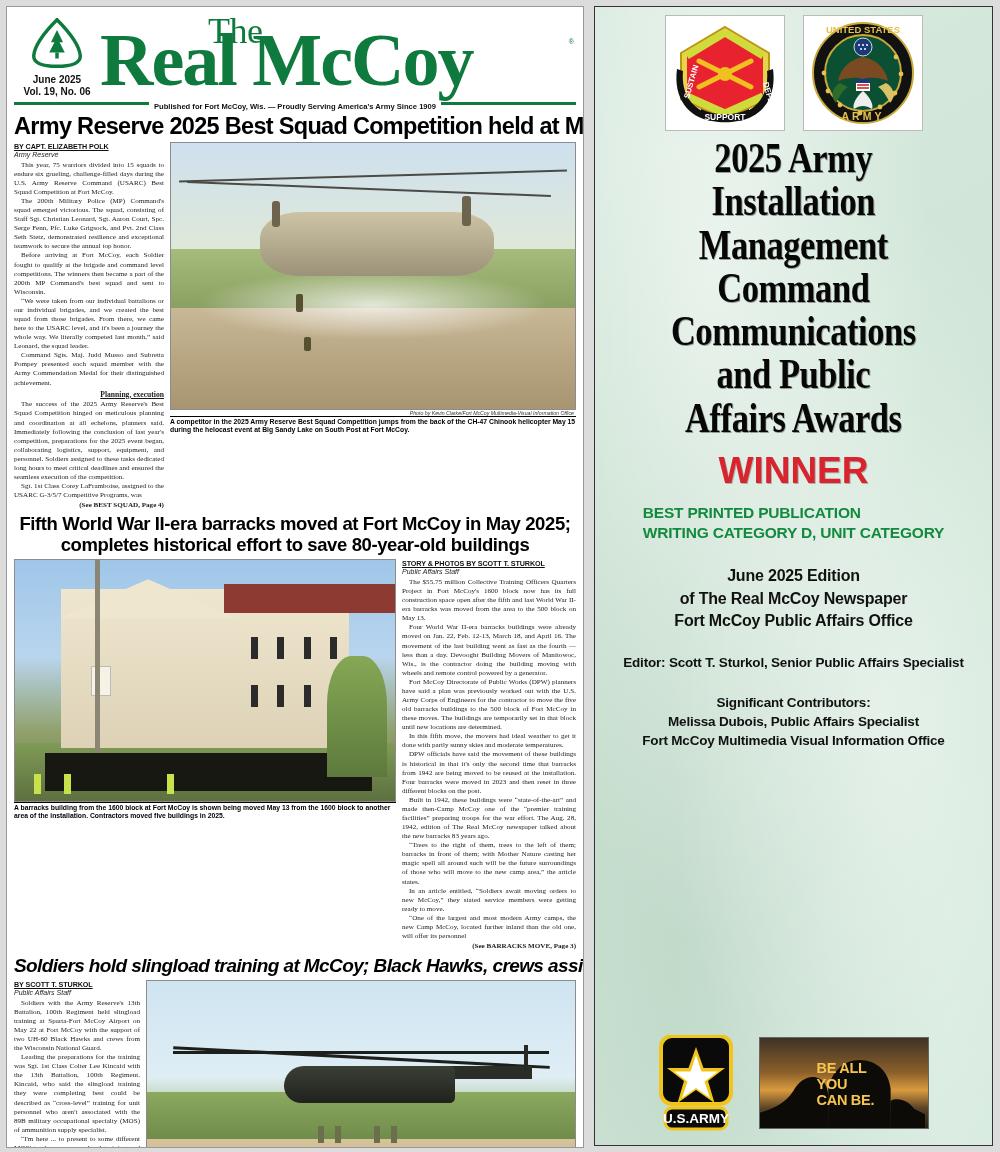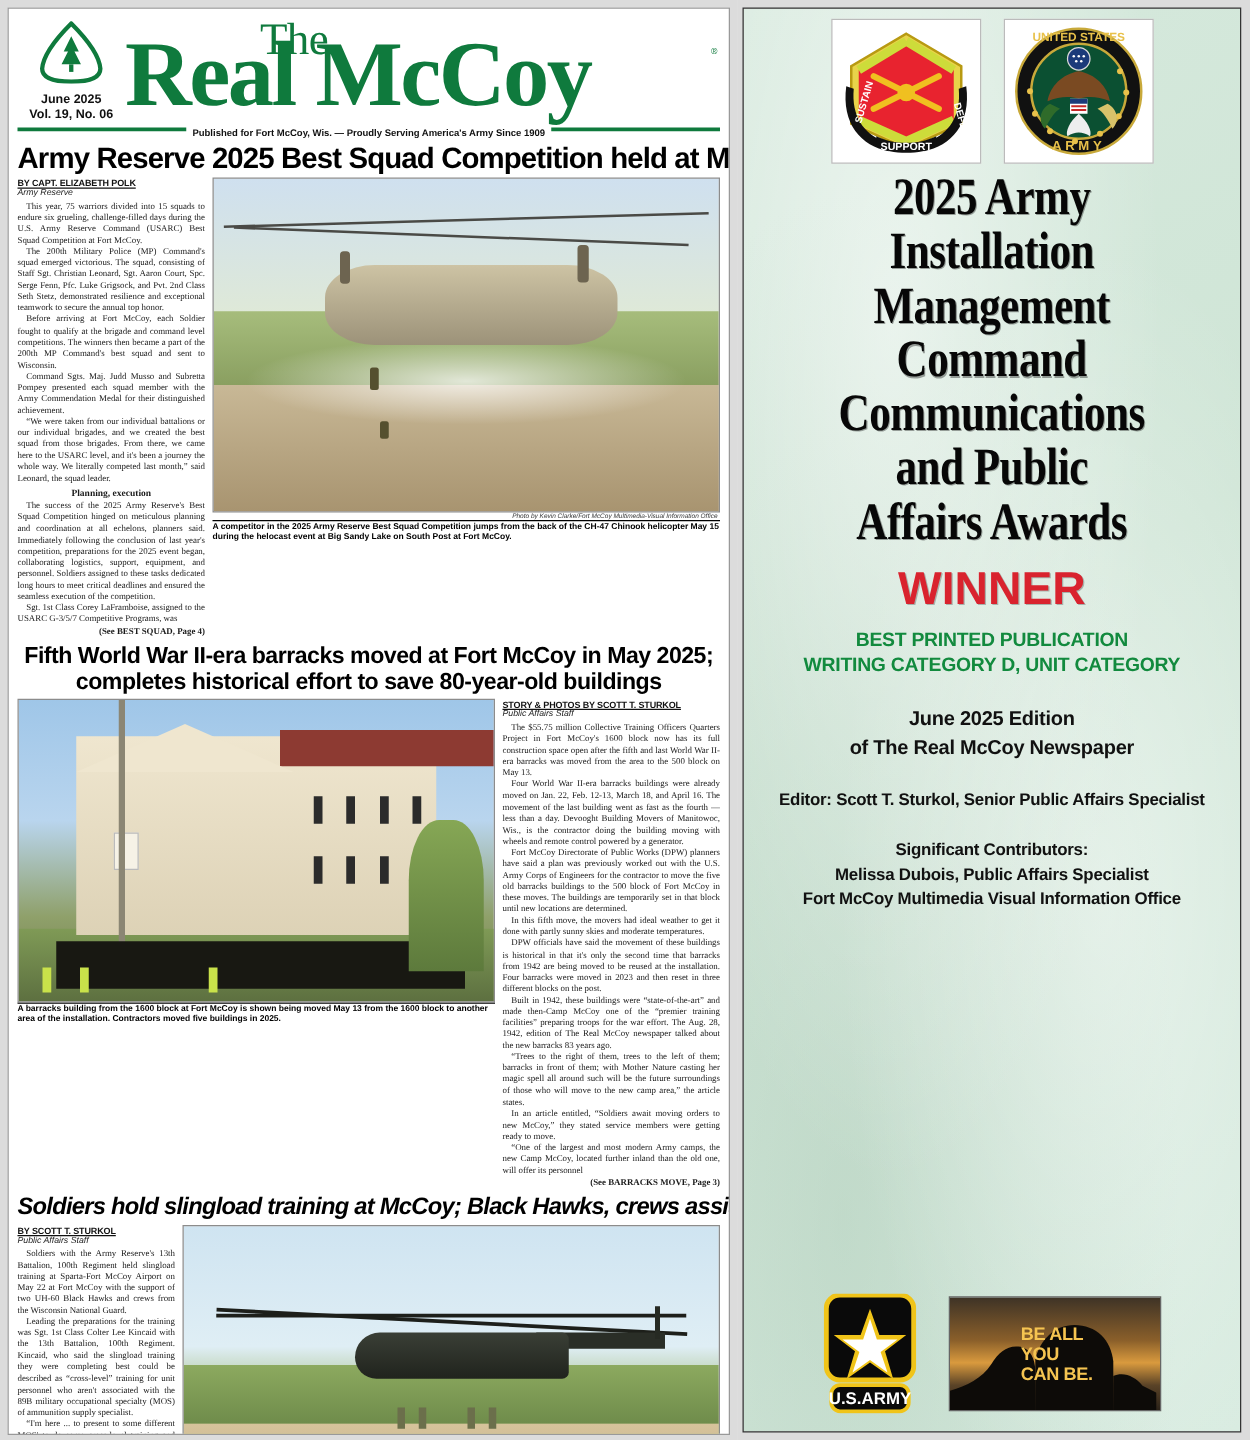--- a/index.html
+++ b/index.html
@@ -60,22 +60,22 @@
 
   
   .art { display:flex; gap:6px; }
   .col-text { font-family:"Liberation Serif", serif; }
   .byline { font-size:7.2px; font-weight:bold; text-decoration:underline;
     font-family:"Liberation Sans", sans-serif; color:#111; letter-spacing:-0.1px; }
   .byline2 { font-size:7px; font-style:italic; font-family:"Liberation Sans", sans-serif;
     color:#222; margin-bottom:3px; }
   .body-txt { font-size:7.1px; line-height:1.28; text-align:justify; color:#1a1a1a; }
   .body-txt p { text-indent:7px; margin:0; }
-  .subhead { font-size:7.6px; font-weight:bold; text-align:center; margin:2px 0 1px 0;
-    font-family:"Liberation Serif", serif; }
+  .subhead { font-size:7.6px; font-weight:bold; text-align:right; margin:2px 0 1px 0;
+    font-family:"Liberation Serif", serif;text-decoration:underline; }
   .jump { font-weight:bold; text-align:right; font-size:7.1px; margin-top:1px; }
 
   
   .photo { position:relative; border:1px solid #8c8c8c; overflow:hidden; }
   .credit { font-size:5.2px; font-style:italic; text-align:right; color:#333; line-height:1.2;
     padding-right:2px; }
   .cap { font-size:6.8px; font-weight:bold; line-height:1.22; color:#000;
     border-top:1px solid #000; padding-top:1px; }
 
   
@@ -136,21 +136,21 @@
     font-size:42px; line-height:1.03; text-align:center; color:#070707;
     letter-spacing:-0.5px; transform:scaleX(0.82); transform-origin:center;
     margin-top:2px;
     text-shadow:1px 1px 0 rgba(0,0,0,.35);
   }
   .winner {
     font-size:37px; font-weight:bold; color:#d9232e; margin-top:10px;
     letter-spacing:0px; text-shadow:1px 1px 0 rgba(0,0,0,.25);
   }
   .cat {
-    margin-top:11px; text-align:center; color:#128a3e; font-weight:bold;
+    margin-top:11px; color:#128a3e; font-weight:bold;
     font-size:15.5px; line-height:1.3; letter-spacing:-0.2px;
   }
   .edition {
     margin-top:22px; text-align:center; color:#111; font-weight:bold;
     font-size:16px; line-height:1.42; letter-spacing:-0.2px;
   }
   .editor {
     margin-top:21px; text-align:center; color:#111; font-weight:bold;
     font-size:13.5px; line-height:1.4; letter-spacing:-0.2px;
   }
@@ -209,22 +209,22 @@
     <div class="hl1">Army Reserve 2025 Best Squad Competition held at McCoy</div>
 
     <div class="art">
       <div class="col-text" style="width:150px">
         <div class="byline">BY CAPT. ELIZABETH POLK</div>
         <div class="byline2">Army Reserve</div>
         <div class="body-txt">
           <p>This year, 75 warriors divided into 15 squads to endure six grueling, challenge-filled days during the U.S. Army Reserve Command (USARC) Best Squad Competition at Fort McCoy.</p>
           <p>The 200th Military Police (MP) Command's squad emerged victorious. The squad, consisting of Staff Sgt. Christian Leonard, Sgt. Aaron Court, Spc. Serge Fenn, Pfc. Luke Grigsock, and Pvt. 2nd Class Seth Stetz, demonstrated resilience and exceptional teamwork to secure the annual top honor.</p>
           <p>Before arriving at Fort McCoy, each Soldier fought to qualify at the brigade and command level competitions. The winners then became a part of the 200th MP Command's best squad and sent to Wisconsin.</p>
+          <p>“We were taken from our individual battalions or our individual brigades, and we created the best squad from those brigades. From there, we came here to the USARC level, and it's been a journey the whole way. We literally competed last month,” said Leonard, the squad leader.</p>
           <p>Command Sgts. Maj. Judd Musso and Subretta Pompey presented each squad member with the Army Commendation Medal for their distinguished achievement.</p>
-          <p>“We were taken from our individual battalions or our individual brigades, and we created the best squad from those brigades. From there, we came here to the USARC level, and it's been a journey the whole way. We literally competed last month,” said Leonard, the squad leader.</p>
           <div class="subhead">Planning, execution</div>
           <p>The success of the 2025 Army Reserve's Best Squad Competition hinged on meticulous planning and coordination at all echelons, planners said. Immediately following the conclusion of last year's competition, preparations for the 2025 event began, collaborating logistics, support, equipment, and personnel. Soldiers assigned to these tasks dedicated long hours to meet critical deadlines and ensured the seamless execution of the competition.</p>
           <p>Sgt. 1st Class Corey LaFramboise, assigned to the USARC G-3/5/7 Competitive Programs, was</p>
           <div class="jump">(See BEST SQUAD, Page 4)</div>
         </div>
       </div>
 
       <div style="flex:1">
         <div class="photo ph1">
           <div class="tree"></div>
@@ -400,20 +400,21 @@
     <div class="winner">WINNER</div>
 
     <div class="cat">
       <div>BEST PRINTED PUBLICATION</div>
       <div>WRITING CATEGORY D, UNIT CATEGORY</div>
     </div>
 
     <div class="edition">
       <div>June 2025 Edition</div>
       <div>of The Real McCoy Newspaper</div>
+      <div>Fort McCoy Public Affairs Office</div>
     </div>
 
     <div class="editor">Editor: Scott T. Sturkol, Senior Public Affairs Specialist</div>
 
     <div class="contrib">
       <div>Significant Contributors:</div>
       <div>Melissa Dubois, Public Affairs Specialist</div>
       <div>Fort McCoy Multimedia Visual Information Office</div>
     </div>
 

